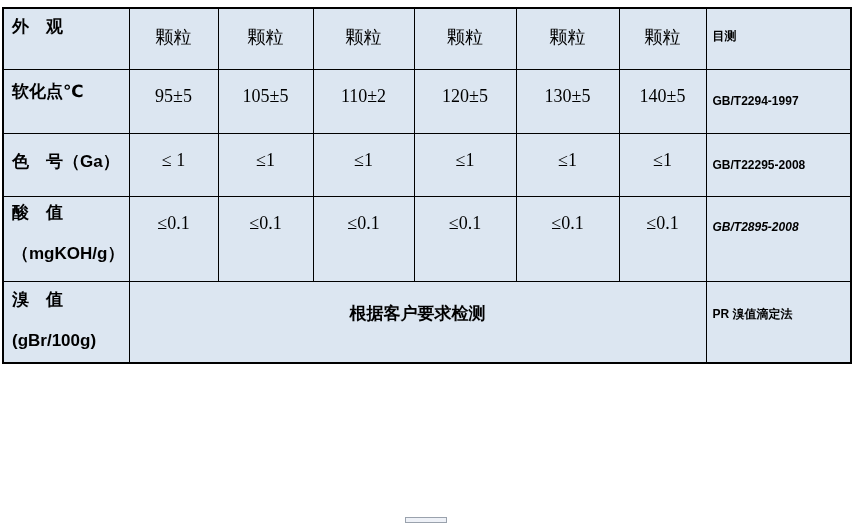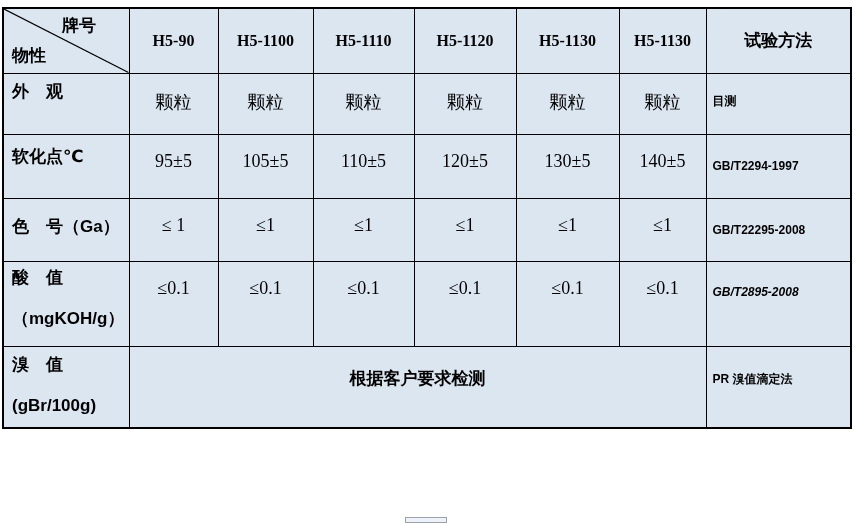--- a/index.html
+++ b/index.html
@@ -90,57 +90,41 @@
       <col style="width:89px">
       <col style="width:95px">
       <col style="width:101px">
       <col style="width:102px">
       <col style="width:103px">
       <col style="width:87px">
       <col style="width:145px">
     </colgroup>
 
     <tbody>
-        <tr class="tr-h">
-      <td class="corner">
-        <svg viewBox="0 0 126 65" preserveAspectRatio="none">
-          <line x1="0" y1="0" x2="126" y2="65" stroke="#000" stroke-width="1.2"></line>
-        </svg>
-        <span class="cl-top">牌号</span>
-        <span class="cl-bottom">物性</span>
-      </td>
-      <th class="hcol">H5-90</th>
-      <th class="hcol">H5-1100</th>
-      <th class="hcol">H5-1110</th>
-      <th class="hcol">H5-1120</th>
-      <th class="hcol">H5-1130</th>
-      <th class="hcol">H5-1130</th>
-      <th class="method-h">试验方法</th>
-    </tr>
 
     <tr class="tr-0">
       <td class="lbl">
             <div class="l1">外　观</div>
           </td>
       <td class="val">颗粒</td>
       <td class="val">颗粒</td>
       <td class="val">颗粒</td>
       <td class="val">颗粒</td>
       <td class="val">颗粒</td>
       <td class="val">颗粒</td>
       <td class="method">目测</td>
     </tr>
 
     <tr class="tr-1">
       <td class="lbl">
             <div class="l1">软化点℃</div>
           </td>
       <td class="val">95±5</td>
       <td class="val">105±5</td>
-      <td class="val">110±5</td>
+      <td class="val">110±2</td>
       <td class="val">120±5</td>
       <td class="val">130±5</td>
       <td class="val">140±5</td>
       <td class="method">GB/T2294-1997</td>
     </tr>
 
     <tr class="tr-2">
       <td class="lbl">
             <div class="l1">色　号（Ga）</div>
           </td>

